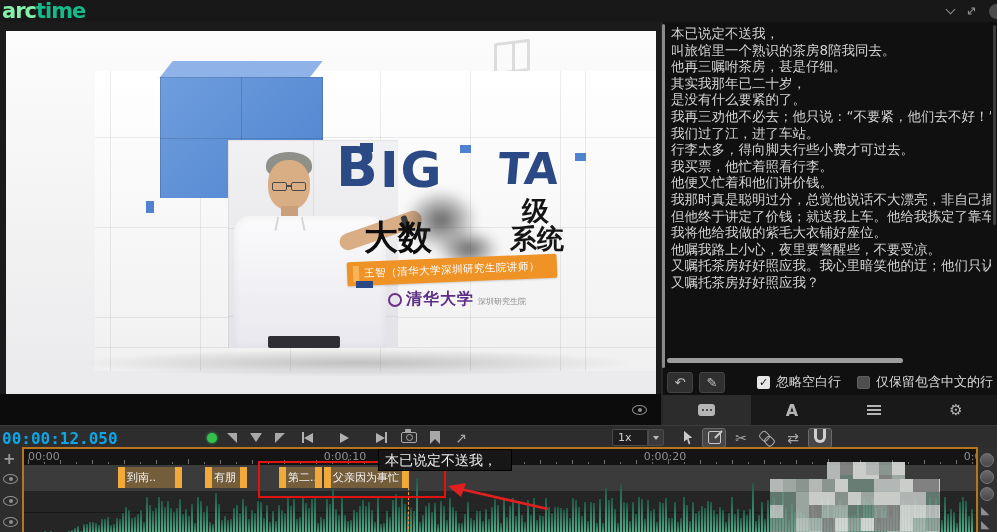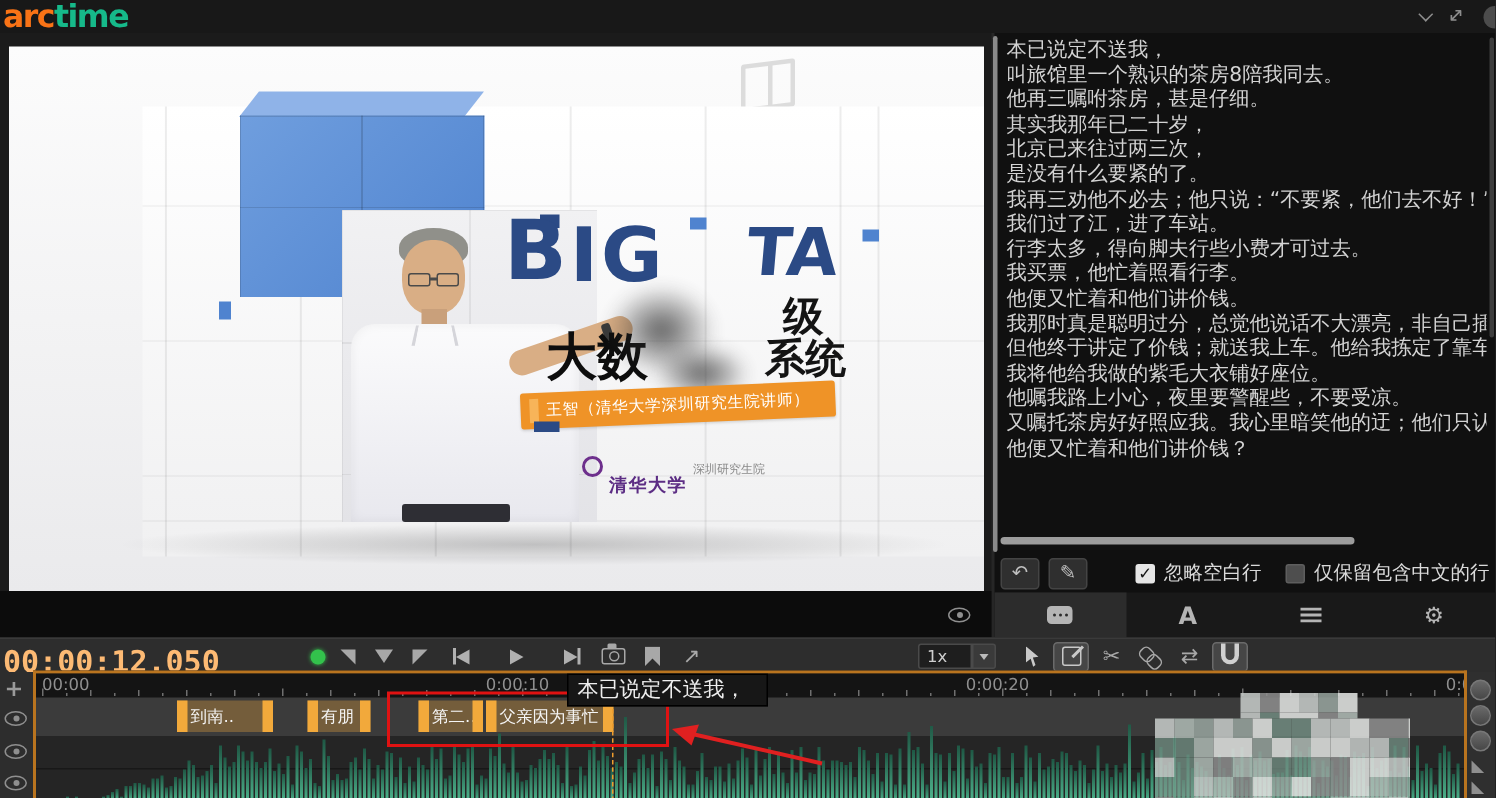--- a/index.html
+++ b/index.html
@@ -2,21 +2,21 @@
 <html><head>
 <meta charset="utf-8">
 <style>
   html,body{margin:0;padding:0;background:#202020;}
   *{box-sizing:border-box;font-family:"DejaVu Sans","Liberation Sans",sans-serif;}
   #app{position:relative;width:997px;height:532px;background:#262626;overflow:hidden;}
 
   
   .menubar{position:absolute;left:0;top:0;width:997px;height:22px;background:#181818;display:flex;align-items:center;z-index:30;}
   .logo{font-size:21px;font-weight:bold;letter-spacing:-1px;margin:0 14px 0 2px;line-height:22px;}
-  .logo .arc{color:#f97316;}
+  .logo .arc{color:#86efac;}
   .logo .time{color:#16b98a;}
   .mi{color:#c8c8c8;font-size:13px;margin:0 9px;cursor:default;white-space:nowrap;}
   .winctl{margin-left:auto;display:flex;align-items:center;gap:12px;padding-right:2px;}
   .chev{width:7px;height:7px;border-right:1.6px solid #8d8d8d;border-bottom:1.6px solid #8d8d8d;transform:rotate(45deg);margin-top:-3px;}
   .exp{color:#8d8d8d;font-size:13px;transform:rotate(-45deg);line-height:10px;}
   .pcirc{width:15px;height:15px;border-radius:50%;background:#4c4c4c;margin-right:-9px;}
 
   
   .videopane{position:absolute;left:0;top:22px;width:661px;height:403px;background:#1b1b1b;}
   .vcanvas{position:absolute;left:6px;top:9px;width:650px;height:363px;background:linear-gradient(#fcfcfc,#eaeaec);overflow:hidden;}
@@ -63,21 +63,21 @@
   .t-dash{left:358px;top:184px;font-size:34px;color:#0d0d0d;}
   .smudge{position:absolute;z-index:5;filter:blur(5px);opacity:.75;background:radial-gradient(#2c2c2c,transparent 70%);}
   .sm1{left:398px;top:158px;width:74px;height:62px;}
   .sm2{left:430px;top:198px;width:64px;height:40px;}
   .banner{position:absolute;left:341px;top:227px;width:210px;height:24px;background:#ef9327;border-radius:2px;transform:rotate(-2.4deg);z-index:6;display:flex;align-items:center;justify-content:center;box-shadow:0 1px 2px rgba(0,0,0,.15);}
   .banner::before{content:'';position:absolute;left:6px;top:4px;width:6px;height:16px;background:#f7b459;}
   .banner span{color:#fff;font-size:10.5px;white-space:nowrap;letter-spacing:.5px;}
   .ndash{position:absolute;left:350px;top:250px;width:17px;height:7px;background:#2b4a85;z-index:6;}
   .thu{position:absolute;left:382px;top:258px;display:flex;align-items:center;gap:4px;z-index:6;}
   .tlogo{width:14px;height:14px;border:2px solid #6d2f8c;border-radius:50%;}
-  .thu .cn{font-size:12px;font-weight:bold;color:#5c2d84;letter-spacing:1px;margin-top:26px;}
+  .thu .cn{font-size:16px;font-weight:bold;color:#5c2d84;letter-spacing:1px;}
   .thu .sub{font-size:8px;color:#8a8a8a;margin-top:4px;}
   .deco{position:absolute;background:#4f83cf;z-index:5;}
   .deco.navy{background:#2b4a85;}
   .vbottom{position:absolute;left:0;top:372px;width:661px;height:31px;background:#0c0c0c;display:flex;align-items:center;}
   .eye{position:relative;width:15px;height:10px;border:1.5px solid #8f8f8f;border-radius:50% 50%;}
   .eye::after{content:'';position:absolute;left:50%;top:50%;width:4px;height:4px;margin:-2px 0 0 -2px;border-radius:50%;background:#8f8f8f;}
   .veye{margin-left:632px;}
 
   
   .scriptpane{position:absolute;left:663px;top:22px;width:334px;height:403px;background:#101010;}
@@ -97,21 +97,21 @@
   .tab.sel{background:#2c2c2c;width:90px;}
   .bub{position:relative;width:17px;height:12px;background:#b5b5b5;border-radius:3px;}
   .bub::before{content:'';position:absolute;left:3.5px;top:5px;width:2px;height:2px;border-radius:50%;background:#2c2c2c;box-shadow:4px 0 #2c2c2c,8px 0 #2c2c2c;}
   .bub::after{content:'';position:absolute;left:3px;bottom:-4px;border:4px solid transparent;border-top-color:#b5b5b5;border-left-width:2px;border-right-width:2px;}
   .ticoA{color:#b5b5b5;font-size:16px;font-weight:bold;}
   .lst{width:14px;height:10px;background:linear-gradient(#b5b5b5 2px,transparent 2px);background-size:14px 4px;background-repeat:repeat-y;}
   .gear{color:#b5b5b5;font-size:15px;line-height:15px;}
 
   
   .toolbar{position:absolute;left:0;top:425px;width:997px;height:23px;background:#2d2d2d;border-top:1px solid #3a3a3a;}
-  .tc{position:absolute;left:2px;top:3px;color:#fdba74;font-family:"DejaVu Sans Mono","Liberation Mono",monospace;font-size:20px;font-weight:bold;letter-spacing:0;}
+  .tc{position:absolute;left:2px;top:3px;color:#0ea5e9;font-family:"DejaVu Sans Mono","Liberation Mono",monospace;font-size:16px;font-weight:bold;letter-spacing:0;}
   .gdot{position:absolute;left:207px;top:7px;width:10px;height:10px;border-radius:50%;background:#33c24c;box-shadow:0 0 3px #33c24c;}
   .titem{position:absolute;top:0;width:22px;height:23px;display:flex;align-items:center;justify-content:center;}
   .tri-dl{width:0;height:0;border-top:10px solid #a8a8a8;border-left:10px solid transparent;}
   .tri-dn{width:0;height:0;border-top:9px solid #a8a8a8;border-left:6px solid transparent;border-right:6px solid transparent;}
   .tri-dr{width:0;height:0;border-top:10px solid #a8a8a8;border-right:10px solid transparent;}
   .pbar{width:2px;height:11px;background:#b0b0b0;}
   .ptri{width:0;height:0;border-left:9px solid #b0b0b0;border-top:5.5px solid transparent;border-bottom:5.5px solid transparent;}
   .ptri.rev{transform:rotate(180deg);}
   .cam{position:relative;width:16px;height:11px;border:1.6px solid #a8a8a8;border-radius:2px;}
   .cam::before{content:'';position:absolute;left:3px;top:-3.6px;width:6px;height:3px;background:#a8a8a8;border-radius:1px 1px 0 0;}
@@ -223,33 +223,32 @@
     </div>
   </div>
 
   <div class="scriptpane">
     <div class="sscroll-l"></div>
     <div class="slines">
         <div class="sline">本已说定不送我，</div>
         <div class="sline">叫旅馆里一个熟识的茶房8陪我同去。</div>
         <div class="sline">他再三嘱咐茶房，甚是仔细。</div>
         <div class="sline">其实我那年已二十岁，</div>
-        <div class="sline">北京已来往过两三次，</div>
         <div class="sline">是没有什么要紧的了。</div>
         <div class="sline">我再三劝他不必去；他只说：“不要紧，他们去不好！”</div>
         <div class="sline">我们过了江，进了车站。</div>
         <div class="sline">行李太多，得向脚夫行些小费才可过去。</div>
         <div class="sline">我买票，他忙着照看行李。</div>
         <div class="sline">他便又忙着和他们讲价钱。</div>
         <div class="sline">我那时真是聪明过分，总觉他说话不大漂亮，非自己插嘴不可，</div>
         <div class="sline">但他终于讲定了价钱；就送我上车。他给我拣定了靠车门的一张</div>
         <div class="sline">我将他给我做的紫毛大衣铺好座位。</div>
         <div class="sline">他嘱我路上小心，夜里要警醒些，不要受凉。</div>
         <div class="sline">又嘱托茶房好好照应我。我心里暗笑他的迂；他们只认得钱，</div>
-        <div class="sline">他便又忙着和他们讲价钱？</div>
+        <div class="sline">又嘱托茶房好好照应我？</div>
       </div>
     <div class="hscroll"></div>
     <div class="vscroll-r"></div>
     <div class="editrow">
       <span class="sbtn">↶</span>
       <span class="sbtn">✎</span>
       <span class="cbx on">✓</span>
       <span class="cbl">忽略空白行</span>
       <span class="cbx off"></span>
       <span class="cbl">仅保留包含中文的行</span>

